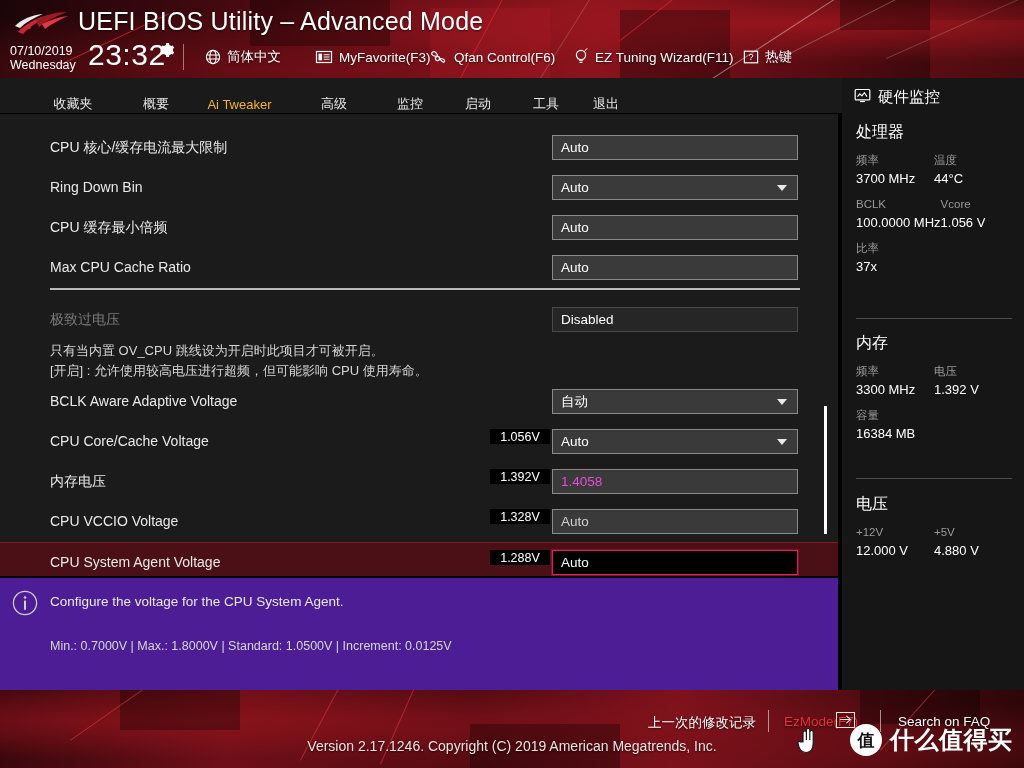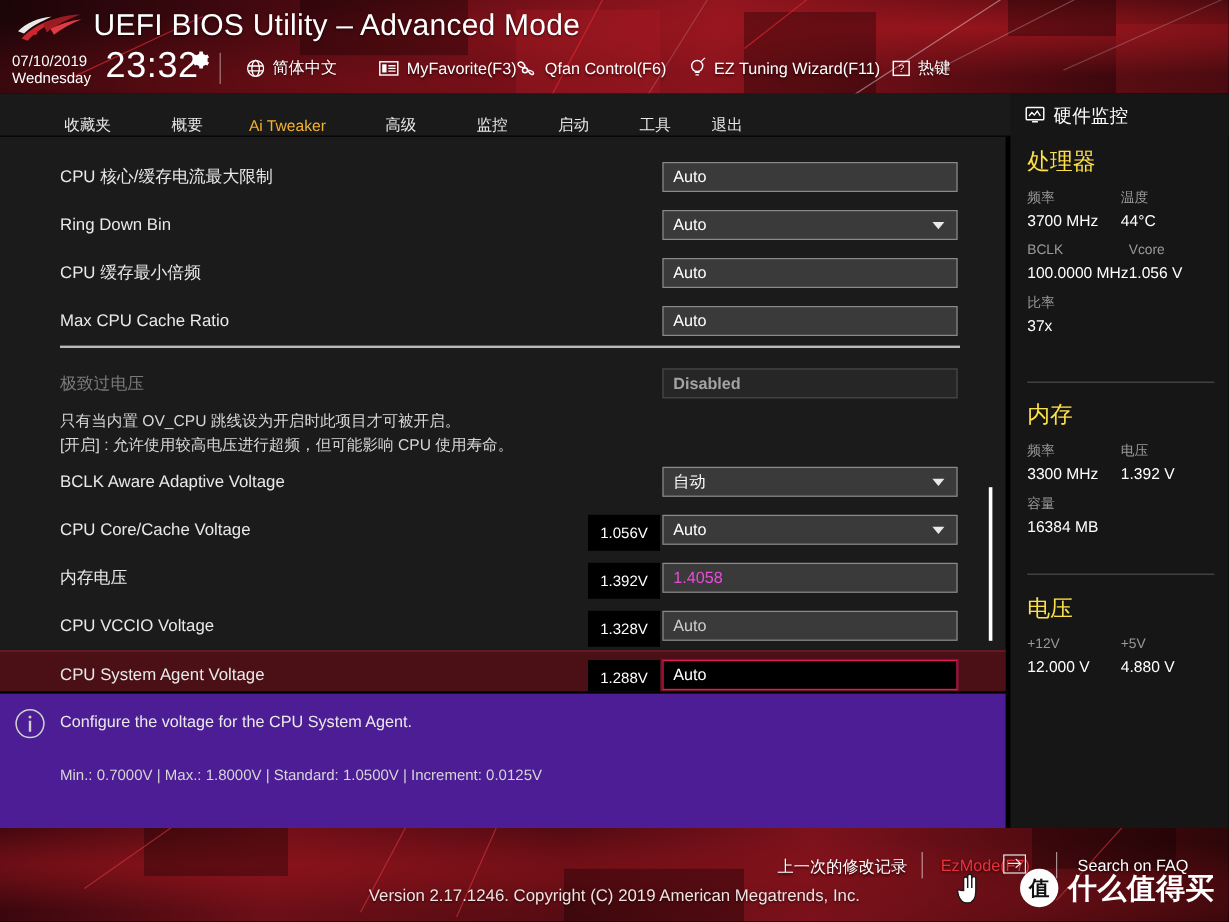--- a/index.html
+++ b/index.html
@@ -100,33 +100,33 @@
   .row.selected { background: #4a1016; border-top:1px solid #7b1e28; border-bottom:1px solid #7b1e28; }
 
   .field {
     position: absolute; left: 552px; top: 7px; width: 246px; height: 25px;
     background: #3a3a3a; border: 1px solid #8a8a8a;
     color: #ffffff; font-size: 13.5px;
     display: flex; align-items: center; padding-left: 8px;
     cursor: pointer;
   }
   .field.dim { color: #cfcfcf; }
-  .field.off { background: #262626; border-color: #4a4a4a; color: #a3a3a3; cursor: default; font-weight: bold; }
+  .field.off { background: #262626; border-color: #4a4a4a; color: #ffffff; cursor: default; }
   .field.edited { color: #e64cd8; }
   .field.focused {
     background: #000; border: 1px solid #e01a5c; color: #ffffff;
     box-shadow: 0 0 0 1px rgba(224,26,92,.35);
   }
   .field .caret {
     position: absolute; right: 10px; top: 50%; transform: translateY(-50%);
     width: 0; height: 0; border-left: 5px solid transparent; border-right: 5px solid transparent;
     border-top: 6px solid #e9e9e9;
   }
   .volt {
-    position: absolute; left: 490px; top: 7px; width: 60px; height: 30px;
+    position: absolute; left: 490px; top: 7px; width: 60px; height: 15px;
     background: #000; color: #fff; font-size: 12.5px;
     display: flex; align-items: center; justify-content: center;
   }
   .helpline {
     position: absolute; left: 50px; font-size: 13px; color: #d6d6d6; white-space: nowrap;
   }
   .divider {
     position: absolute; left: 50px; width: 750px; height: 2px; background: #b9b9b9;
   }
   .scrolltrack {
@@ -141,21 +141,21 @@
     position: absolute; left: 842px; top: 78px; width: 182px; height: 612px;
     background: #161616;
     padding: 0 14px;
   }
   .hw-title {
     position: absolute; left: 12px; top: 9px;
     display: flex; align-items: center; gap: 7px;
     color: #ffffff; font-size: 15.5px;
   }
   .sb-section { position: absolute; left: 14px; width: 156px; }
-  .sb-head { color: #fde047; font-size: 19px; margin-bottom: 10px; }
+  .sb-head { color: #ffffff; font-size: 16px; margin-bottom: 10px; }
   .sb-grid { display: flex; }
   .sb-col { flex: 0 0 78px; }
   .sb-col.wide { flex: 0 0 156px; }
   .sb-k { color: #9a9a9a; font-size: 11.5px; line-height: 1.35; }
   .sb-v { color: #ffffff; font-size: 13px; line-height: 1.5; margin-bottom: 9px; white-space: nowrap; }
   .sb-rule { position: absolute; left: 14px; width: 156px; height: 1px; background: #4c4c4c; }
 
   
   .helppanel {
     position: absolute; left: 0; top: 578px; width: 840px; height: 112px;

